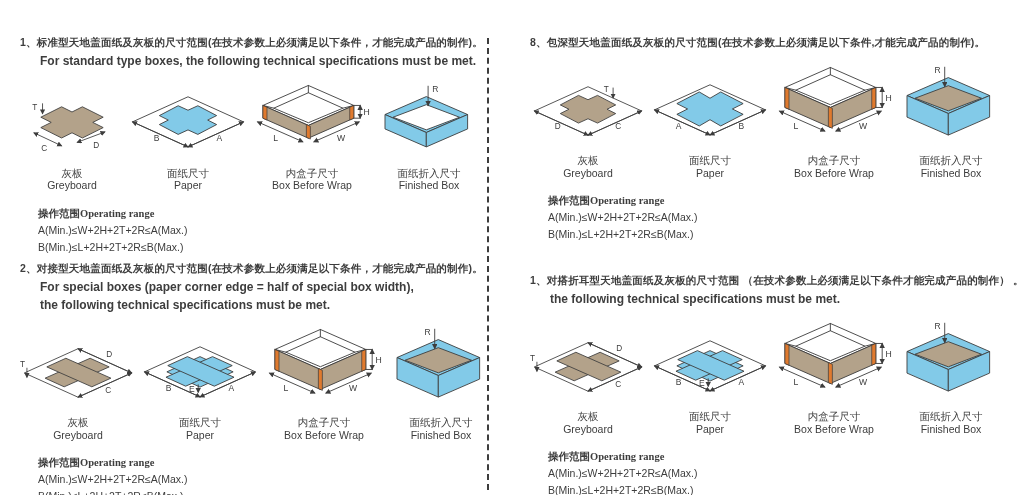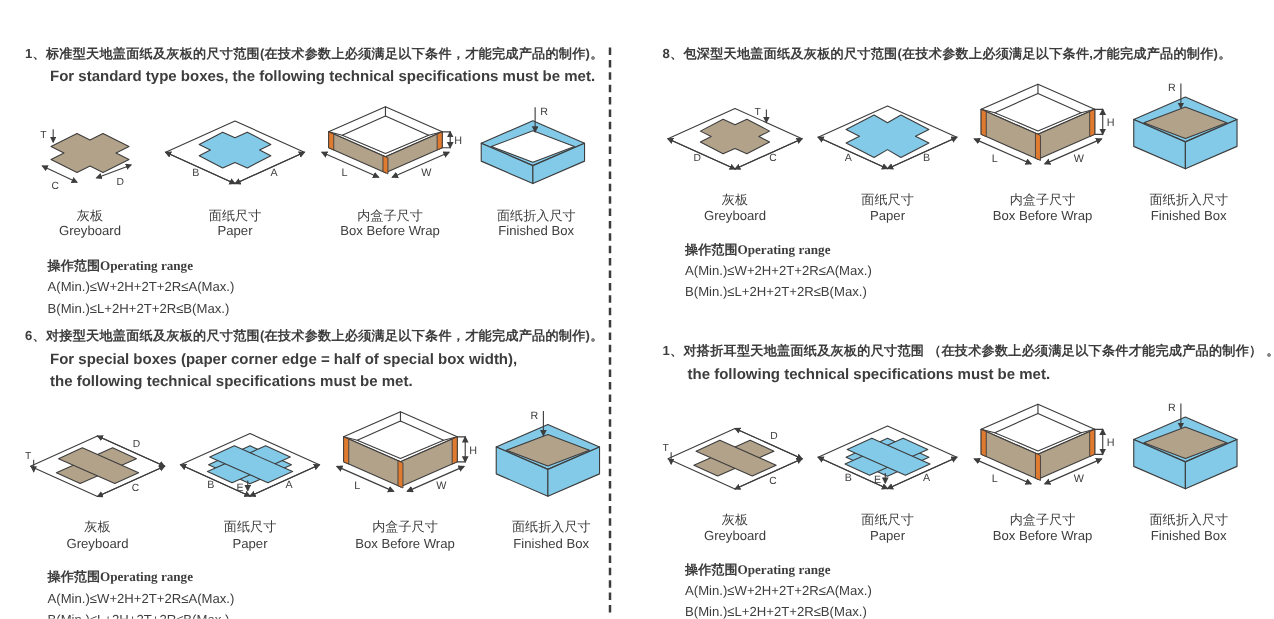--- a/index.html
+++ b/index.html
@@ -129,21 +129,21 @@
       </figure>
     </div>
     <div class="op">
       <div class="op-h">操作范围Operating range</div>
       <div>A(Min.)≤W+2H+2T+2R≤A(Max.)</div>
       <div>B(Min.)≤L+2H+2T+2R≤B(Max.)</div>
     </div>
   </section>
 
   <section class="sec" style="top:262px">
-    <div class="t-cn">6、对接型天地盖面纸及灰板的尺寸范围(在技术参数上必须满足以下条件，才能完成产品的制作)。</div>
+    <div class="t-cn">2、对接型天地盖面纸及灰板的尺寸范围(在技术参数上必须满足以下条件，才能完成产品的制作)。</div>
     <div class="t-en">For special boxes (paper corner edge = half of special box width),</div>
     <div class="t-en">the following technical specifications must be met.</div>
     <div class="row">
 
       <figure class="diag">
         <svg width="116" viewBox="0 0 134 66">
           <polygon class="f-white" points="67,2 129,30 67,58 5,30"></polygon>
           <polygon class="f-tan" points="81,13 103,23 51,46 29,36"></polygon>
           <polygon class="f-tan" points="53,13 105,36 83,46 31,23"></polygon>
           <line class="dim" x1="67" y1="2" x2="129" y2="30" marker-start="url(#ah)" marker-end="url(#ah)"></line>

